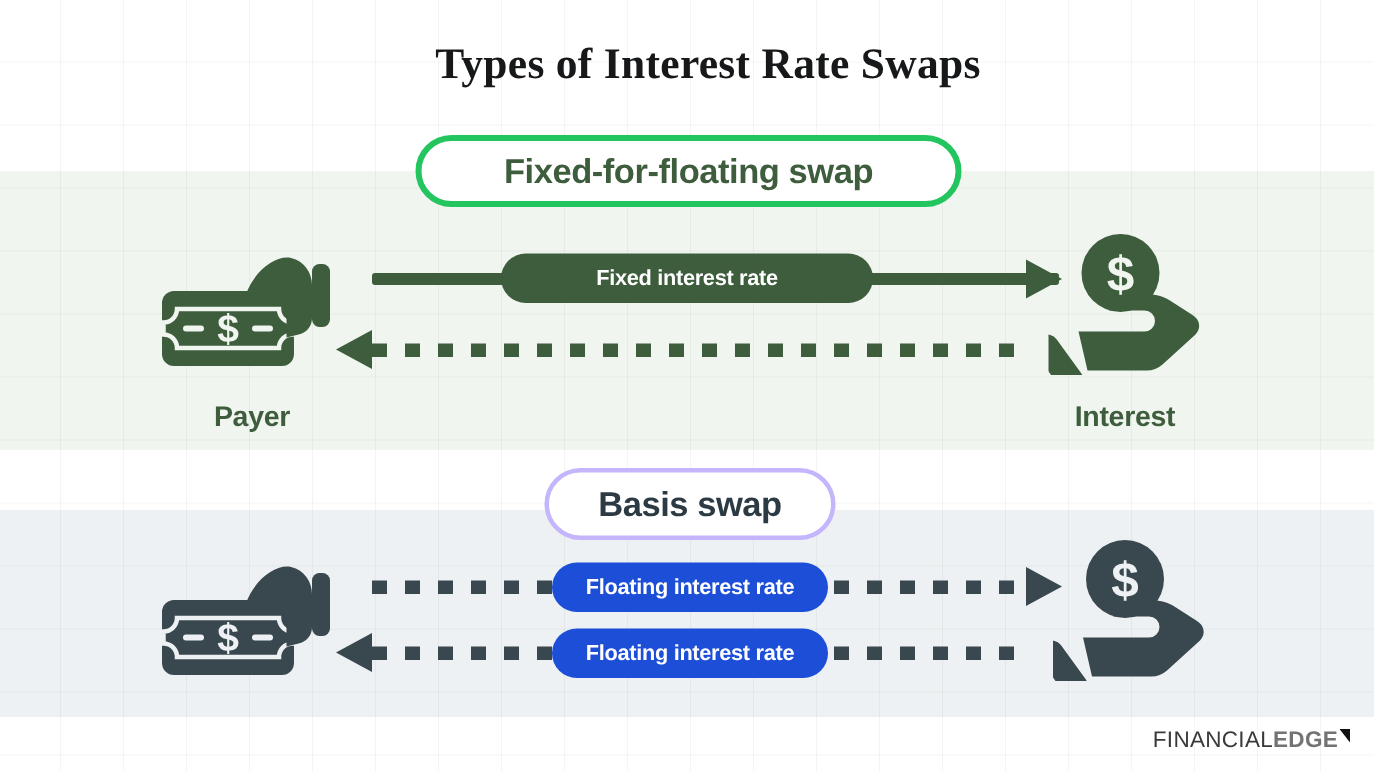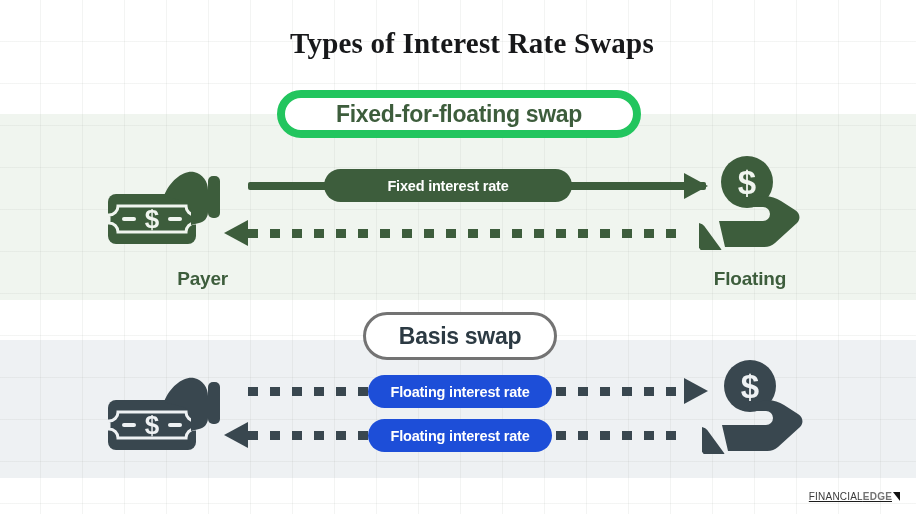--- a/index.html
+++ b/index.html
@@ -52,27 +52,27 @@
     z-index:7;
     background:#ffffff;
     border-radius:30px;
     display:flex;align-items:center;justify-content:center;
     font-weight:bold;
     letter-spacing:-.3px;
     box-sizing:border-box;
   }
   .pill-fixed{
     left:277px;top:90px;width:364px;height:48px;
-    border:8px solid #22c55e;
+    border:4px solid #22c55e;
     color:#3d5d3c;
     font-size:23px;
   }
   .pill-basis{
     left:363px;top:312px;width:194px;height:48px;
-    border:3px solid #737373;
+    border:3px solid #c4b5fd;
     color:#2c3a43;
     font-size:23px;
   }
 
   
   .row{position:absolute;z-index:5;height:30px;}
 
   
   .solid-line{
     position:absolute;
@@ -130,24 +130,23 @@
 
   
   .icon{position:absolute;z-index:6;}
 
   
   .logo{
     position:absolute;
     right:16px;bottom:12px;
     z-index:8;
     display:flex;align-items:flex-start;
-    font-size:10px;
+    font-size:15px;
     letter-spacing:.2px;
     color:#1d1d1d;
-    text-decoration:underline;
   }
   .logo-thin{font-weight:300;color:#3a3a3a;font-family:"Liberation Sans",sans-serif;}
   .logo-bold{font-weight:bold;color:#737373;font-family:"Liberation Sans",sans-serif;}
   .logo-mark{
     width:7px;height:9px;margin-left:1px;margin-top:1px;
     background:#111111;
     clip-path:polygon(0 0,100% 0,100% 100%);
   }
 </style>
 </head>
@@ -167,37 +166,37 @@
     <svg width="112" height="82" viewBox="0 0 112 82" xmlns="http://www.w3.org/2000/svg">
       <rect x="0" y="28" width="88" height="50" rx="8" fill="#3d5d3c"></rect>
       <path d="M10 40 h68 a9 9 0 0 0 9 9 v8 a9 9 0 0 0 -9 9 H10 a9 9 0 0 0 -9 -9 v-8 a9 9 0 0 0 9 -9 z" fill="none" stroke="#f0f5ef" stroke-width="3"></path>
       <text x="44" y="62" font-family="Liberation Sans, sans-serif" font-size="26" font-weight="bold" fill="#f0f5ef" text-anchor="middle">$</text>
       <rect x="14" y="51" width="14" height="4" rx="2" fill="#f0f5ef"></rect>
       <rect x="60" y="51" width="14" height="4" rx="2" fill="#f0f5ef"></rect>
       <path d="M56 30 C62 14 76 4 86 6 c9 2 14 10 14 18 v22 c0 6 -4 10 -9 11 l-8 2 V46 c0 -7 -5 -12 -12 -12 z" fill="#3d5d3c"></path>
       <rect x="100" y="10" width="12" height="42" rx="5" fill="#3d5d3c"></rect>
     </svg>
   </div>
-  <div class="entity-label" style="left:108px;top:268px;width:120px;text-align:right;">Payer</div>
+  <div class="entity-label" style="left:108px;top:268px;width:120px;">Payer</div>
 
   <div class="icon" style="left:699px;top:155px;">
     <svg width="104" height="95" viewBox="0 0 104 95" xmlns="http://www.w3.org/2000/svg">
       <circle cx="48" cy="27" r="26" fill="#3d5d3c"></circle>
       <text x="48" y="39" font-family="Liberation Sans, sans-serif" font-size="33" font-weight="bold" fill="#f0f5ef" text-anchor="middle">$</text>
       <path d="M20 66 h44 a7 7 0 0 0 0 -14 H40 c14 -12 30 -14 42 -6 l14 9 c5 3 6 9 2 13 l-22 20 a16 16 0 0 1 -11 4 H26 z" fill="#3d5d3c"></path>
       <rect x="-2" y="66" width="17" height="42" rx="7" fill="#3d5d3c" transform="rotate(-36 7 87)"></rect>
     </svg>
   </div>
-  <div class="entity-label" style="left:690px;top:268px;width:120px;">Floating</div>
+  <div class="entity-label" style="left:690px;top:268px;width:120px;">Interest</div>
 
   <div class="row" style="left:0;top:171px;width:916px;">
     <div class="solid-line" style="left:248px;width:458px;background:#3d5d3c;"></div>
     <div class="head-right" style="left:684px;border-left:24px solid #3d5d3c;"></div>
   </div>
-  <div class="flow-label green-fill" style="left:324px;top:169px;width:248px;">Fixed interest rate</div>
+  <div class="flow-label green-fill" style="left:334px;top:169px;width:248px;">Fixed interest rate</div>
 
   <div class="row" style="left:0;top:218px;width:916px;">
     <div class="dotted" style="left:248px;width:438px;
          background-image:repeating-linear-gradient(to right,#3d5d3c 0 10px,transparent 10px 22px);"></div>
     <div class="head-left" style="left:224px;border-right:24px solid #3d5d3c;"></div>
   </div>
 
   <div class="section-pill pill-basis">Basis swap</div>
 
   <div class="icon" style="left:108px;top:372px;">

